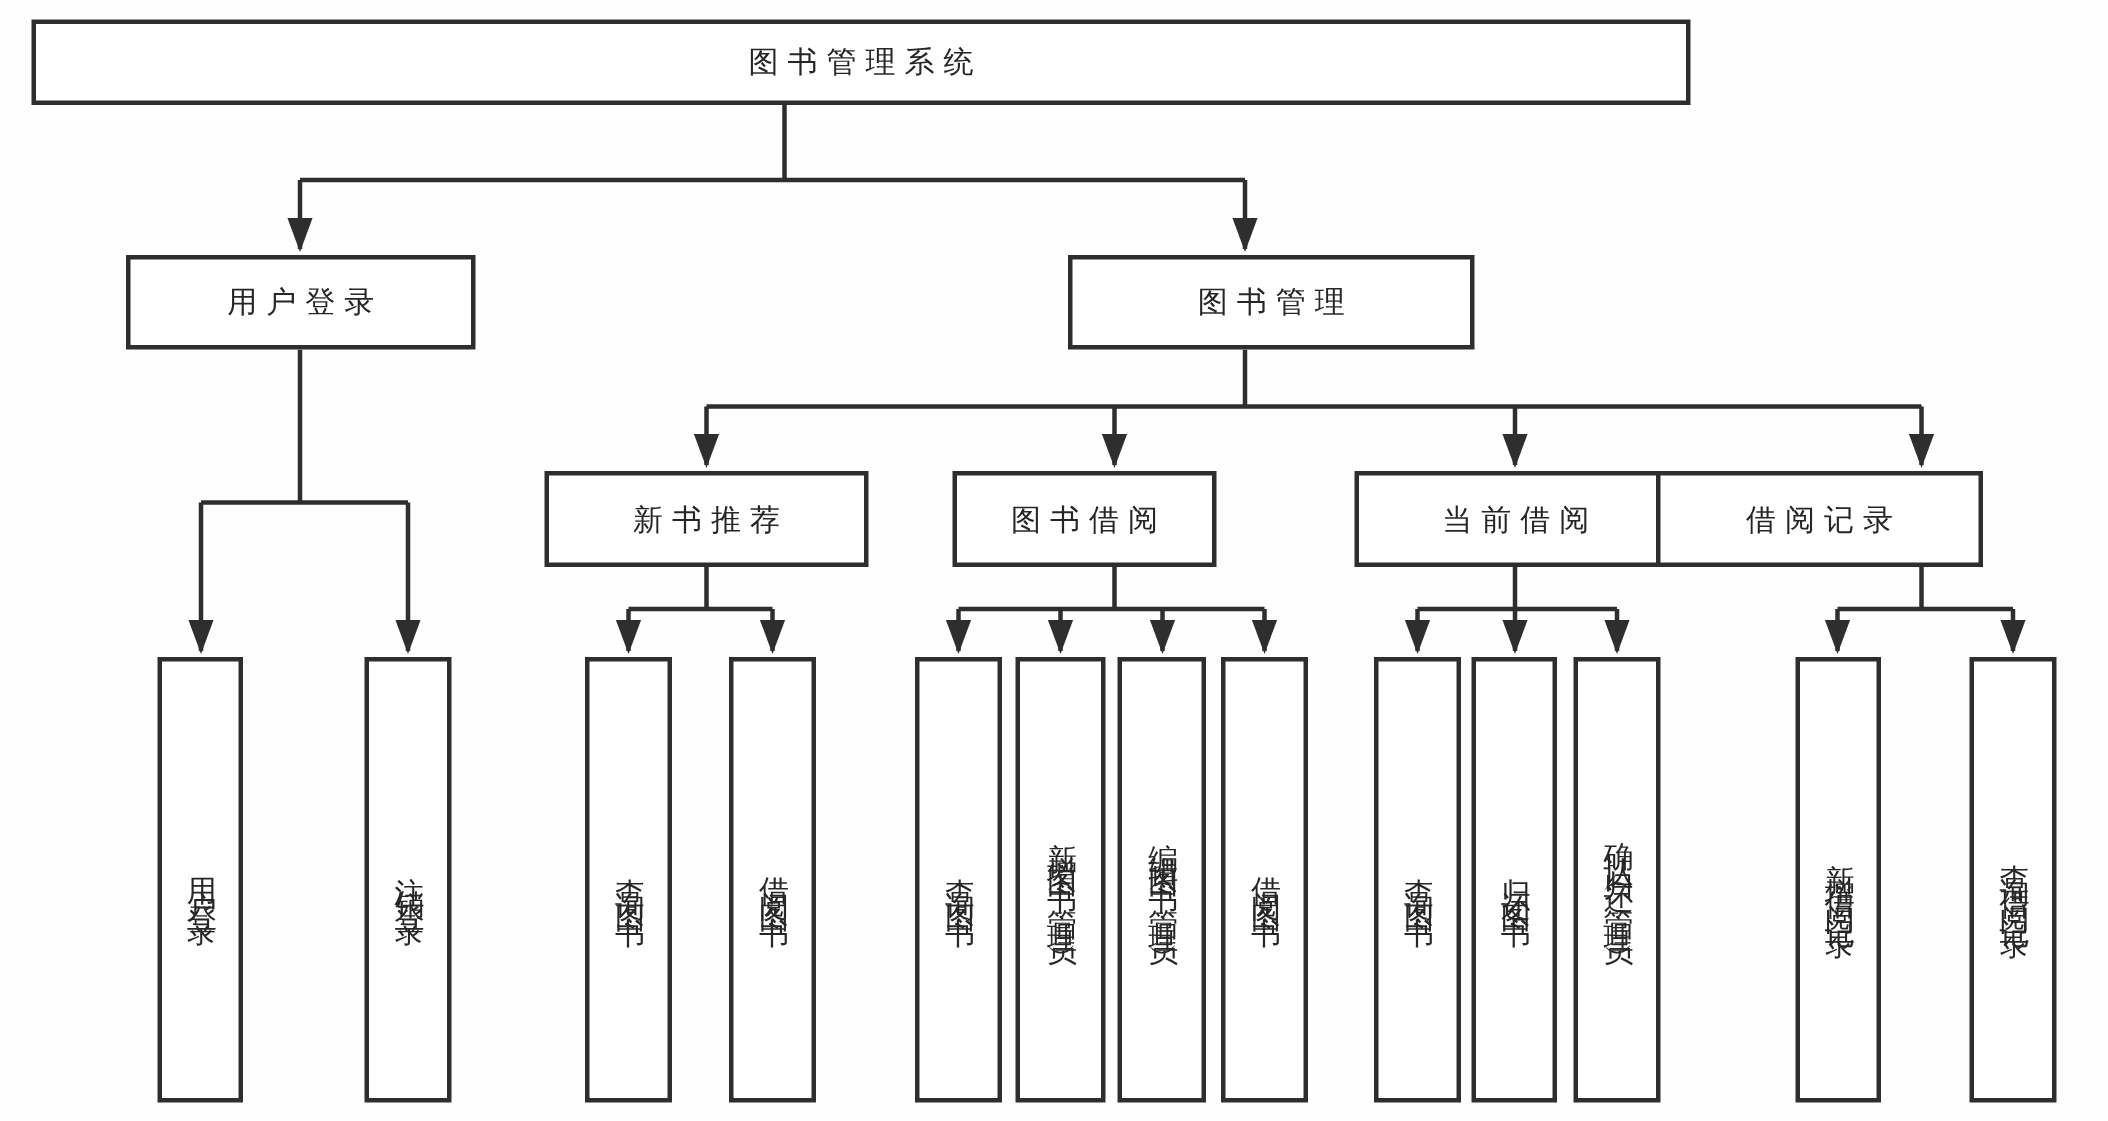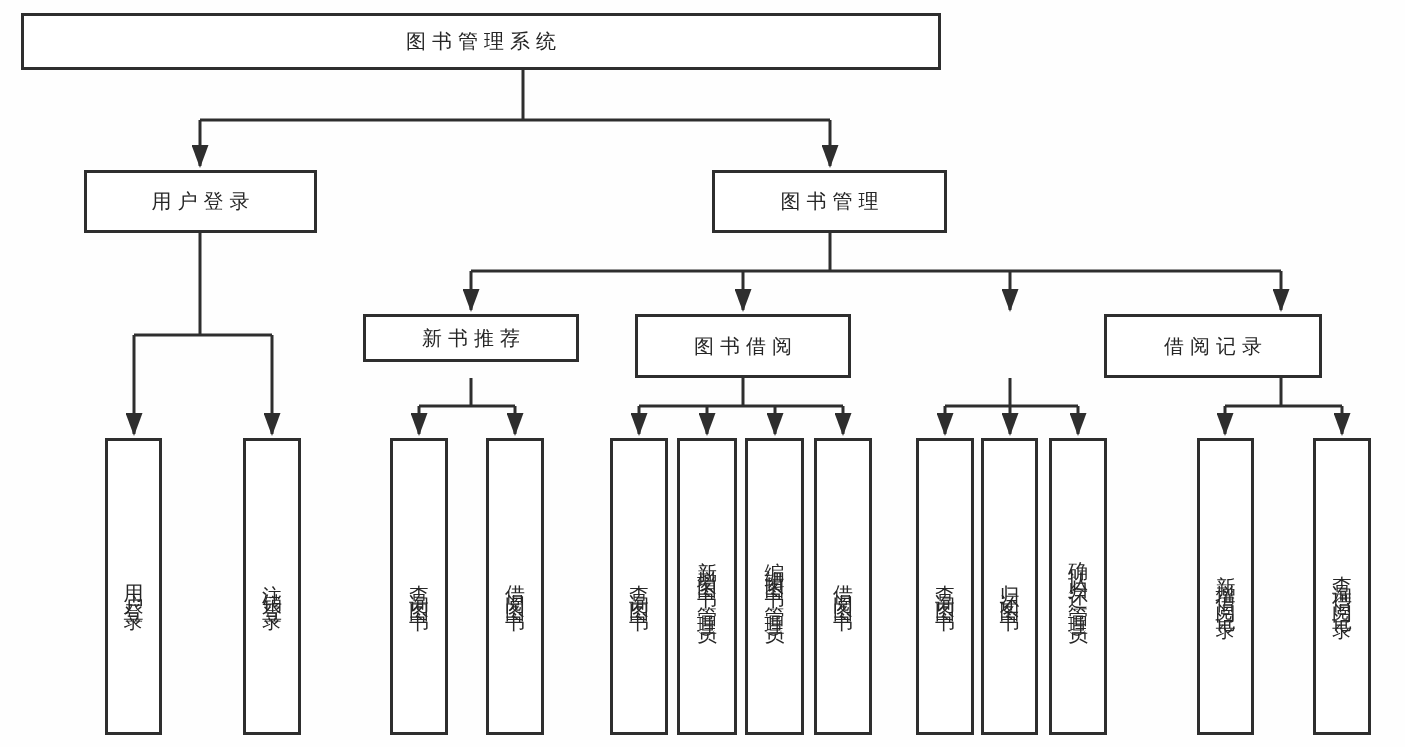--- a/index.html
+++ b/index.html
@@ -109,27 +109,28 @@
       <path d="M1010,406 V434" marker-end="url(#arrow)"></path>
       <path d="M1078,406 V434" marker-end="url(#arrow)"></path>
 
       <path d="M1281,378 V406"></path>
       <path d="M1225,406 H1342"></path>
       <path d="M1225,406 V434" marker-end="url(#arrow)"></path>
       <path d="M1342,406 V434" marker-end="url(#arrow)"></path>
     </g>
   </svg>
 
-  <div class="node h" style="left:21px; top:13px; width:920px; height:57px;">图书管理系统</div>
+  <div class="node h" style="left:21px; top:13px; width:1106px; height:57px;">图书管理系统</div>
 
   <div class="node h" style="left:84px; top:170px; width:233px; height:63px;">用户登录</div>
-  <div class="node h" style="left:712px; top:170px; width:235px; height:63px;">图书管理</div>
+  <div class="node h" style="left:712px; top:170px; width:271px; height:63px;">图书管理</div>
 
-  <div class="node h" style="left:363px; top:314px; width:216px; height:48px;">新书推荐</div>
-  <div class="node h" style="left:635px; top:314px; width:216px; height:64px;">图书借阅</div>
+  <div class="node h" style="left:363px; top:314px; width:216px; height:64px;">新书推荐</div>
+  <div class="node h" style="left:635px; top:314px; width:176px; height:64px;">图书借阅</div>
+  <div class="node h" style="left:903px; top:314px; width:215px; height:64px;">当前借阅</div>
   <div class="node h" style="left:1104px; top:314px; width:218px; height:64px;">借阅记录</div>
 
   <div class="node v" style="left:105px; top:438px; width:57px; height:297px;">
     <span class="vtext">用户登录</span>
   </div>
   <div class="node v" style="left:243px; top:438px; width:58px; height:297px;">
     <span class="vtext">注销登录</span>
   </div>
 
   <div class="node v" style="left:390px; top:438px; width:58px; height:297px;">

